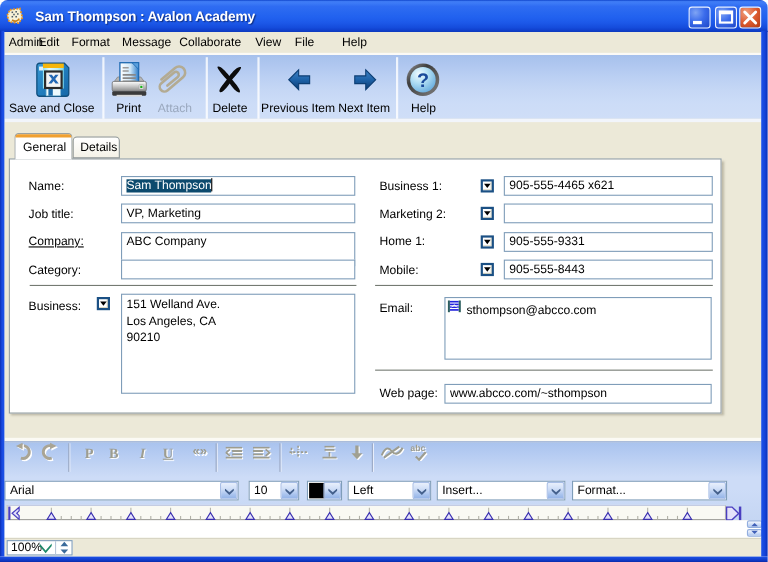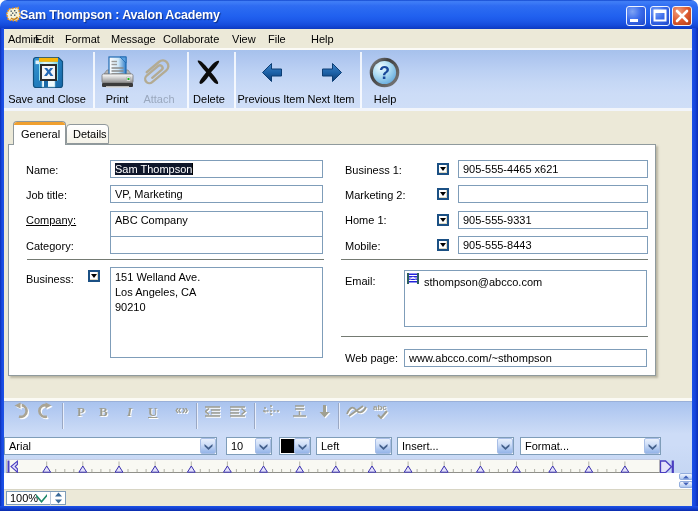--- a/index.html
+++ b/index.html
@@ -10,21 +10,21 @@
 
 #titlebar { left:0; top:0; width:698px; height:29px; border-radius:7px 7px 0 0;
   background:linear-gradient(180deg,#1045cc 0%,#3f7cf5 5%,#3c7af6 10%,#2f6cf2 20%,#2767f0 38%,#2161ef 55%,#1c58e8 72%,#154cdc 86%,#1041ce 94%,#0d3abe 100%);
 }
 #brd-l { left:0; top:28px; width:4px; height:478px; background:linear-gradient(90deg,#0b2eb4,#1849e0 45%,#1c52e8); }
 #brd-r { left:692px; top:28px; width:6px; height:478px; background:linear-gradient(90deg,#1c52e8,#1544da 55%,#0b2eb4); }
 #brd-b { left:0; top:506px; width:698px; height:5px; background:linear-gradient(180deg,#1c52e8,#0f38c4 70%,#0a2aa8); }
 #bg { left:4px; top:28px; width:688px; height:478px; background:#ece9d8; }
 
 
-#title-text { left:20px; top:8px; color:#fff; font-size:12.5px; font-weight:bold; letter-spacing:-0.15px; text-shadow:1px 1px 1px rgba(10,30,90,0.7); }
+#title-text { left:32px; top:8px; color:#fff; font-size:12.5px; font-weight:bold; letter-spacing:-0.15px; text-shadow:1px 1px 1px rgba(10,30,90,0.7); }
 .tbtn { top:6px; width:20px; height:20px; border-radius:3px; border:1px solid #eef3ff; }
 .tbtn.blue { background:radial-gradient(circle at 30% 25%,#7fa4f4 0%,#3b6cec 45%,#1e47c8 100%); }
 #btn-close { background:radial-gradient(circle at 30% 25%,#f0a080 0%,#dd5b31 50%,#b23a12 100%); }
 
 
 .menu { top:33px; font-size:11px; color:#000; }
 
 
 #mline { left:4px; top:48px; width:688px; height:2px; background:#fbfaf6; }
 #toolbar { left:4px; top:50px; width:688px; height:58px;
@@ -227,21 +227,21 @@
       <div class="hl"></div>
     </div>
   <div class="abs" id="tab-details"></div>
   <div class="tabtext" style="left:21px; top:128px;">General</div>
   <div class="tabtext" style="left:73px; top:128px;">Details</div>
 
   <div class="lbl" style="left:26px; top:164px;">Name:</div>
   <div class="lbl" style="left:26px; top:189px;">Job title:</div>
   <div class="lbl" style="left:26px; top:214px;text-decoration:underline;">Company:</div>
   <div class="lbl" style="left:26px; top:240px;">Category:</div>
-  <div class="inp" style="left:110px; top:160px; width:213px; height:18px;"><span style="background:#0f172a;color:#fff;">Sam Thompson</span><span style="display:inline-block;width:1px;height:12px;background:#000;vertical-align:-2px;"></span></div>
+  <div class="inp" style="left:110px; top:160px; width:213px; height:18px;"><span style="background:#0c4a6e;color:#fff;">Sam Thompson</span><span style="display:inline-block;width:1px;height:12px;background:#000;vertical-align:-2px;"></span></div>
   <div class="inp" style="left:110px; top:185px; width:213px; height:18px;">VP, Marketing</div>
   <div class="inp" style="left:110px; top:211px; width:213px; height:31px;">ABC Company</div>
   <div class="inp" style="left:110px; top:236px; width:213px; height:18px;"></div>
   <div class="sep" style="left:27px; top:259px; width:297px;"></div>
   <div class="lbl" style="left:26px; top:273px;">Business:</div>
   <div class="ddb" style="left:88px; top:270px;">
       <i></i>
     </div>
   <div class="inp" style="left:110px; top:267px; width:213px; height:91px; line-height:15px; padding-top:2px; white-space:normal;">151 Welland Ave.<br>Los Angeles, CA<br>90210</div>
 

